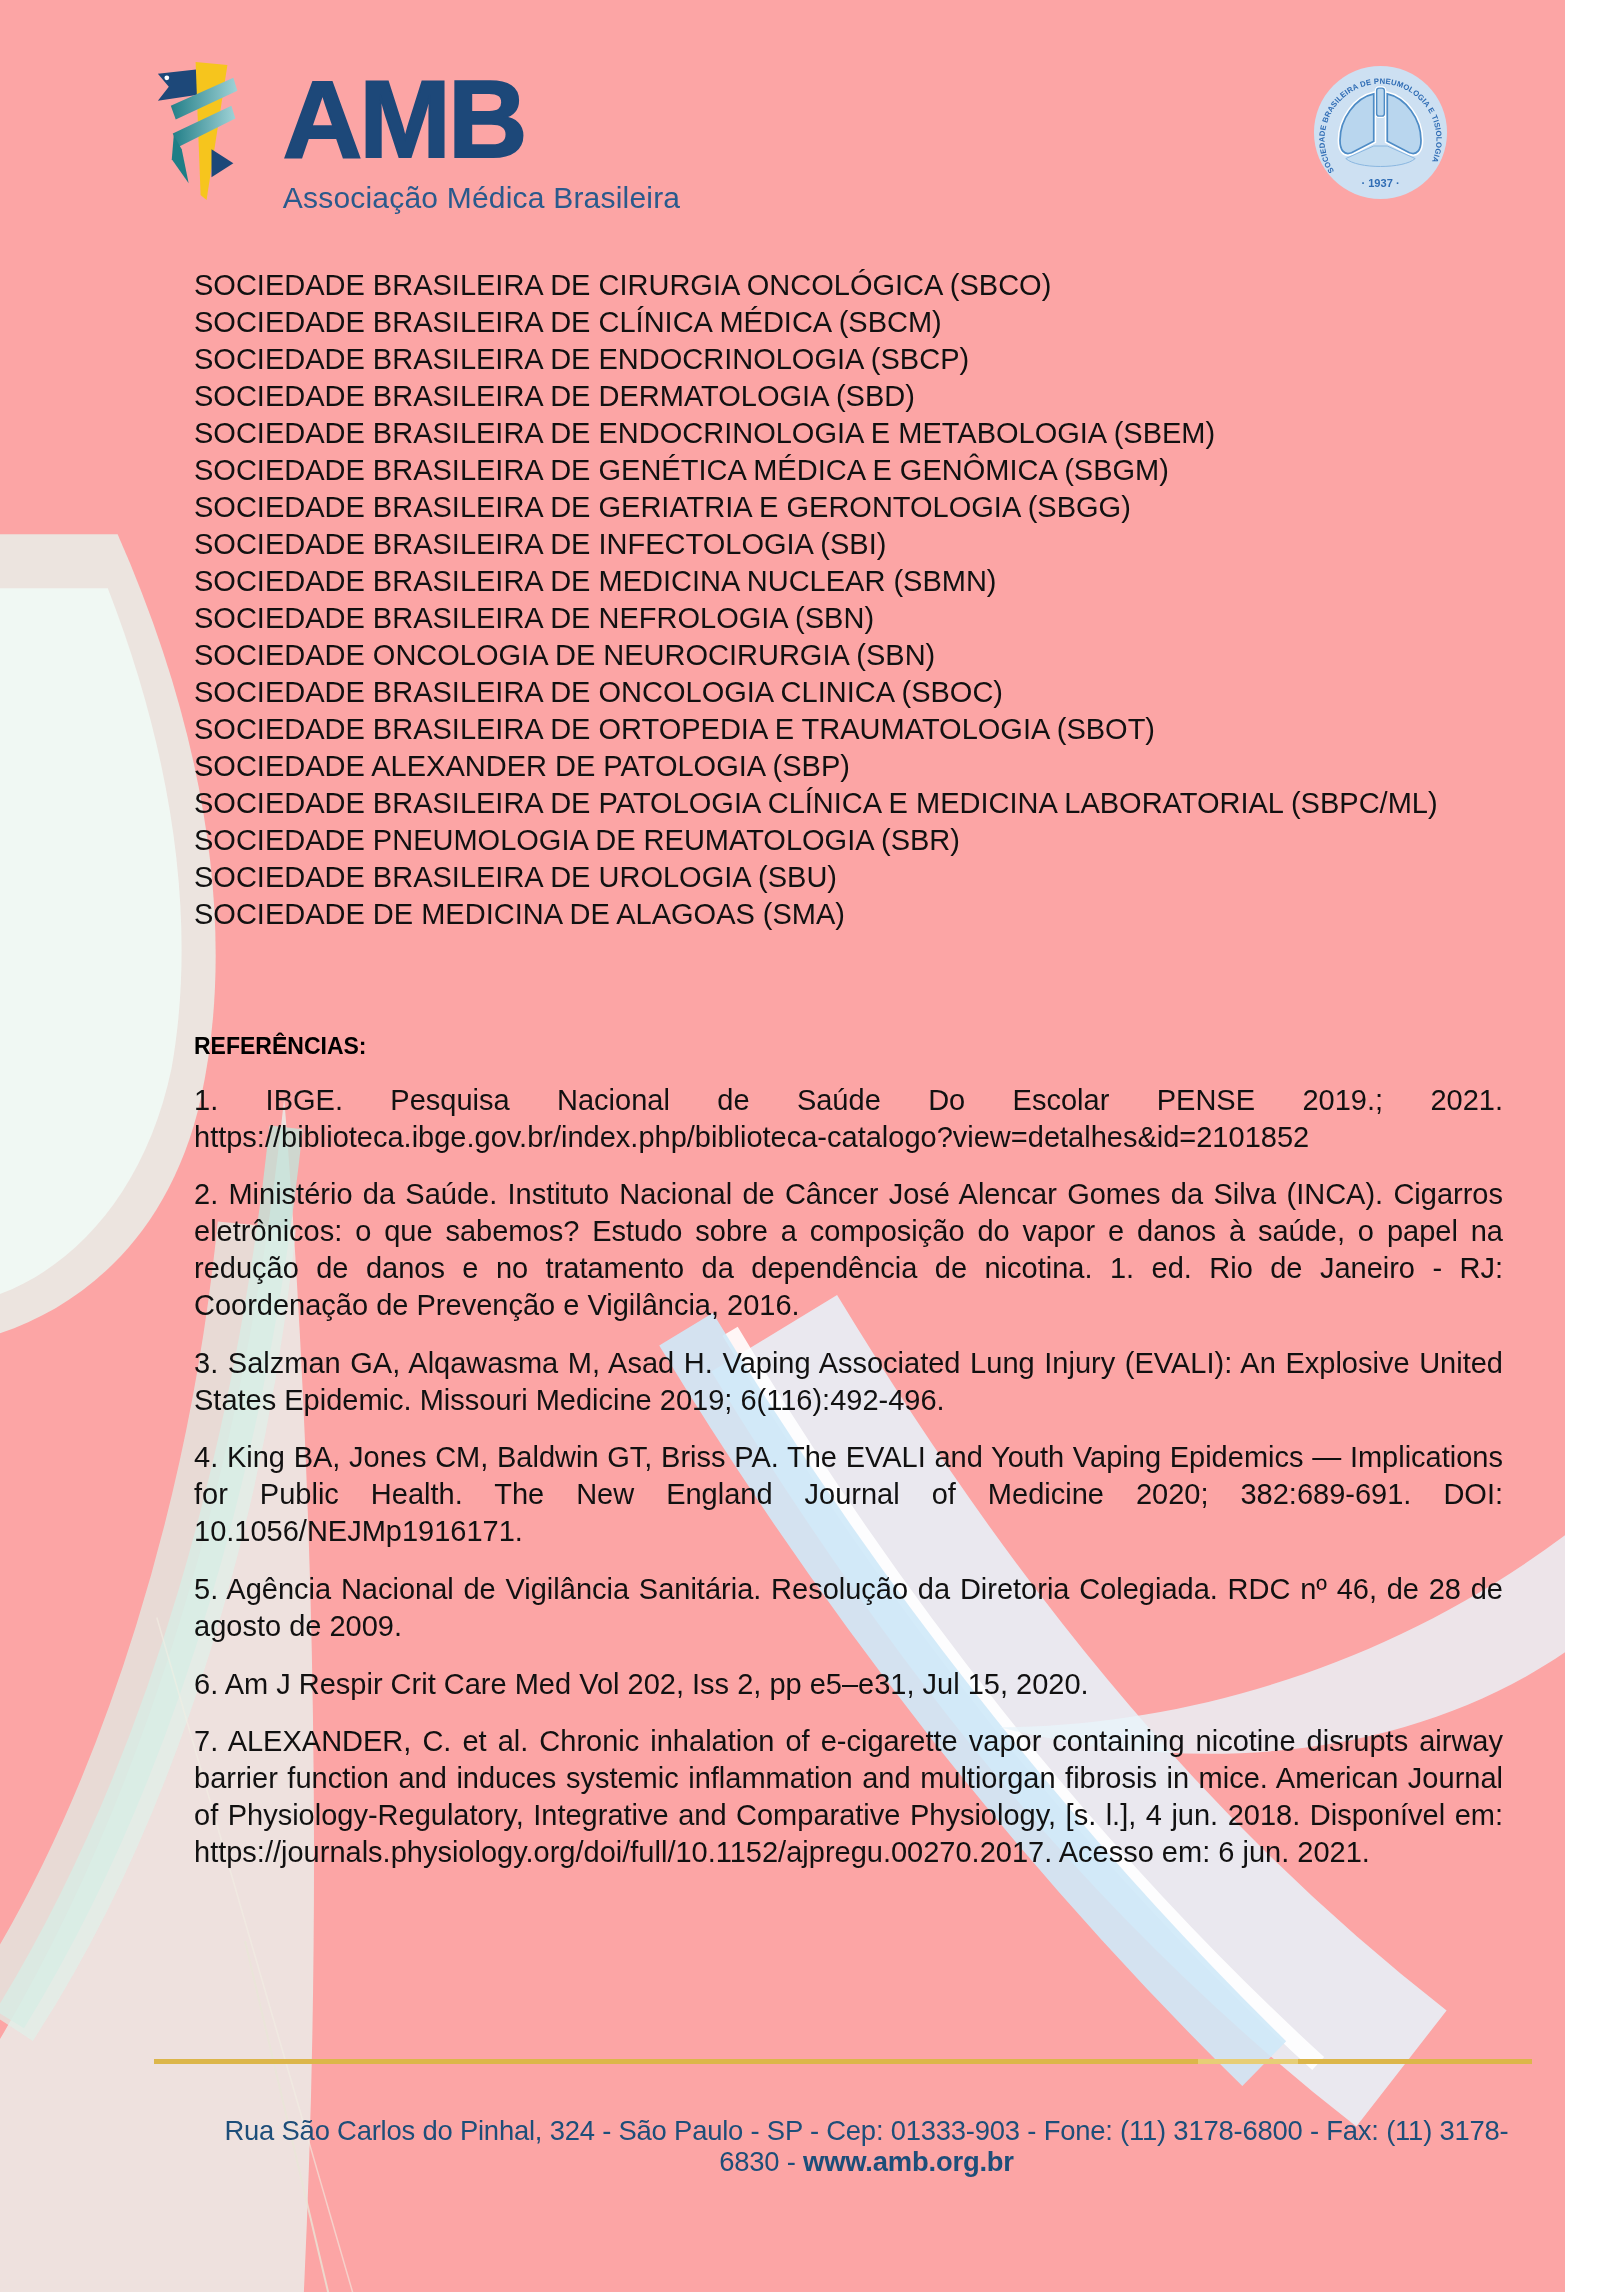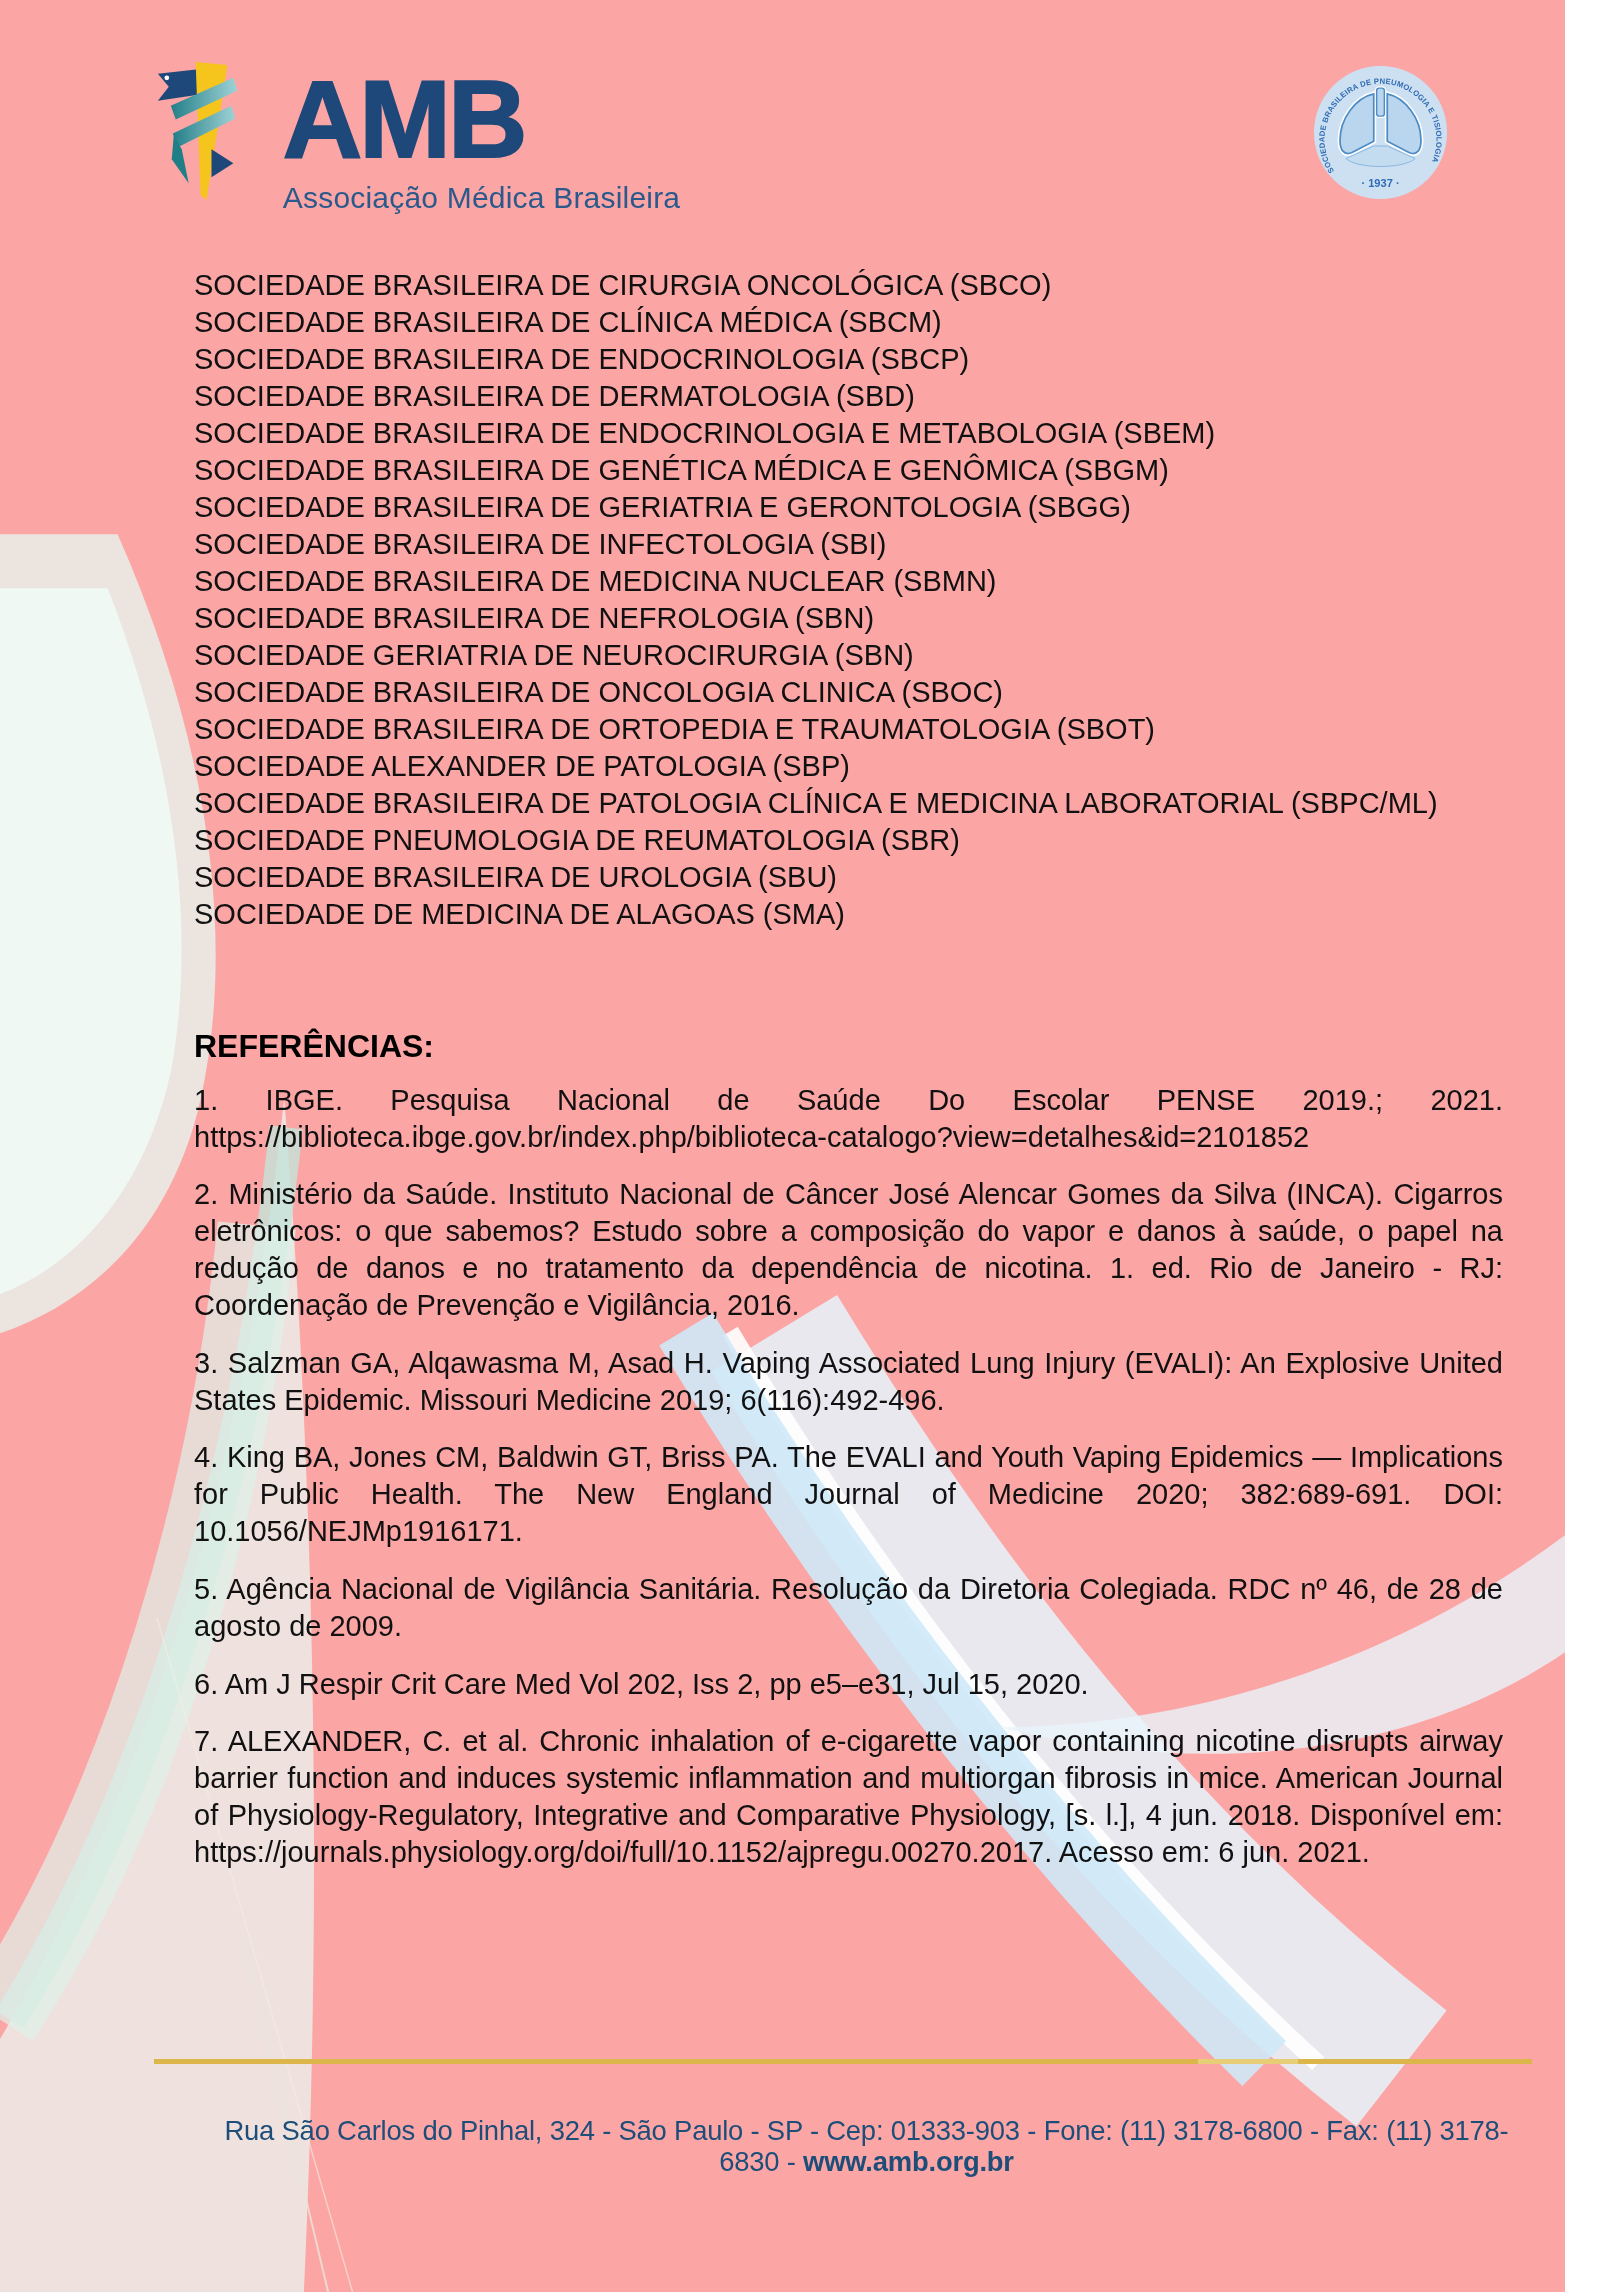--- a/index.html
+++ b/index.html
@@ -39,21 +39,21 @@
   
   .content{
     position:absolute;left:194px;top:267px;width:1309px;z-index:1;
     font-size:29px;line-height:37px;
   }
   .society-list div{
     text-align:justify;
   }
   .ref-heading{
     margin-top:94px;
-    font-size:32px;line-height:39px;font-weight:bold;color:#000;
+    font-size:23px;line-height:39px;font-weight:bold;color:#000;
   }
   .references{margin-top:15.7px;}
   .references .ref{
     text-align:justify;
     margin:0 0 20.6px 0;
     overflow-wrap:break-word;
   }
 
   
   .footer-rule{position:absolute;left:154px;top:2059px;width:1378px;height:4.9px;background:var(--gold-rule);z-index:1;}
@@ -144,21 +144,21 @@
         <div>SOCIEDADE BRASILEIRA DE CIRURGIA ONCOLÓGICA (SBCO)</div>
         <div>SOCIEDADE BRASILEIRA DE CLÍNICA MÉDICA (SBCM)</div>
         <div>SOCIEDADE BRASILEIRA DE ENDOCRINOLOGIA (SBCP)</div>
         <div>SOCIEDADE BRASILEIRA DE DERMATOLOGIA (SBD)</div>
         <div>SOCIEDADE BRASILEIRA DE ENDOCRINOLOGIA E METABOLOGIA (SBEM)</div>
         <div>SOCIEDADE BRASILEIRA DE GENÉTICA MÉDICA E GENÔMICA (SBGM)</div>
         <div>SOCIEDADE BRASILEIRA DE GERIATRIA E GERONTOLOGIA (SBGG)</div>
         <div>SOCIEDADE BRASILEIRA DE INFECTOLOGIA (SBI)</div>
         <div>SOCIEDADE BRASILEIRA DE MEDICINA NUCLEAR (SBMN)</div>
         <div>SOCIEDADE BRASILEIRA DE NEFROLOGIA (SBN)</div>
-        <div>SOCIEDADE GERIATRIA DE NEUROCIRURGIA (SBN)</div>
+        <div>SOCIEDADE ONCOLOGIA DE NEUROCIRURGIA (SBN)</div>
         <div>SOCIEDADE BRASILEIRA DE ONCOLOGIA CLINICA (SBOC)</div>
         <div>SOCIEDADE BRASILEIRA DE ORTOPEDIA E TRAUMATOLOGIA (SBOT)</div>
         <div>SOCIEDADE ALEXANDER DE PATOLOGIA (SBP)</div>
         <div>SOCIEDADE BRASILEIRA DE PATOLOGIA CLÍNICA E MEDICINA LABORATORIAL (SBPC/ML)</div>
         <div>SOCIEDADE PNEUMOLOGIA DE REUMATOLOGIA (SBR)</div>
         <div>SOCIEDADE BRASILEIRA DE UROLOGIA (SBU)</div>
         <div>SOCIEDADE DE MEDICINA DE ALAGOAS (SMA)</div>
       </div>
 
     <h2 class="ref-heading">REFERÊNCIAS:</h2>

